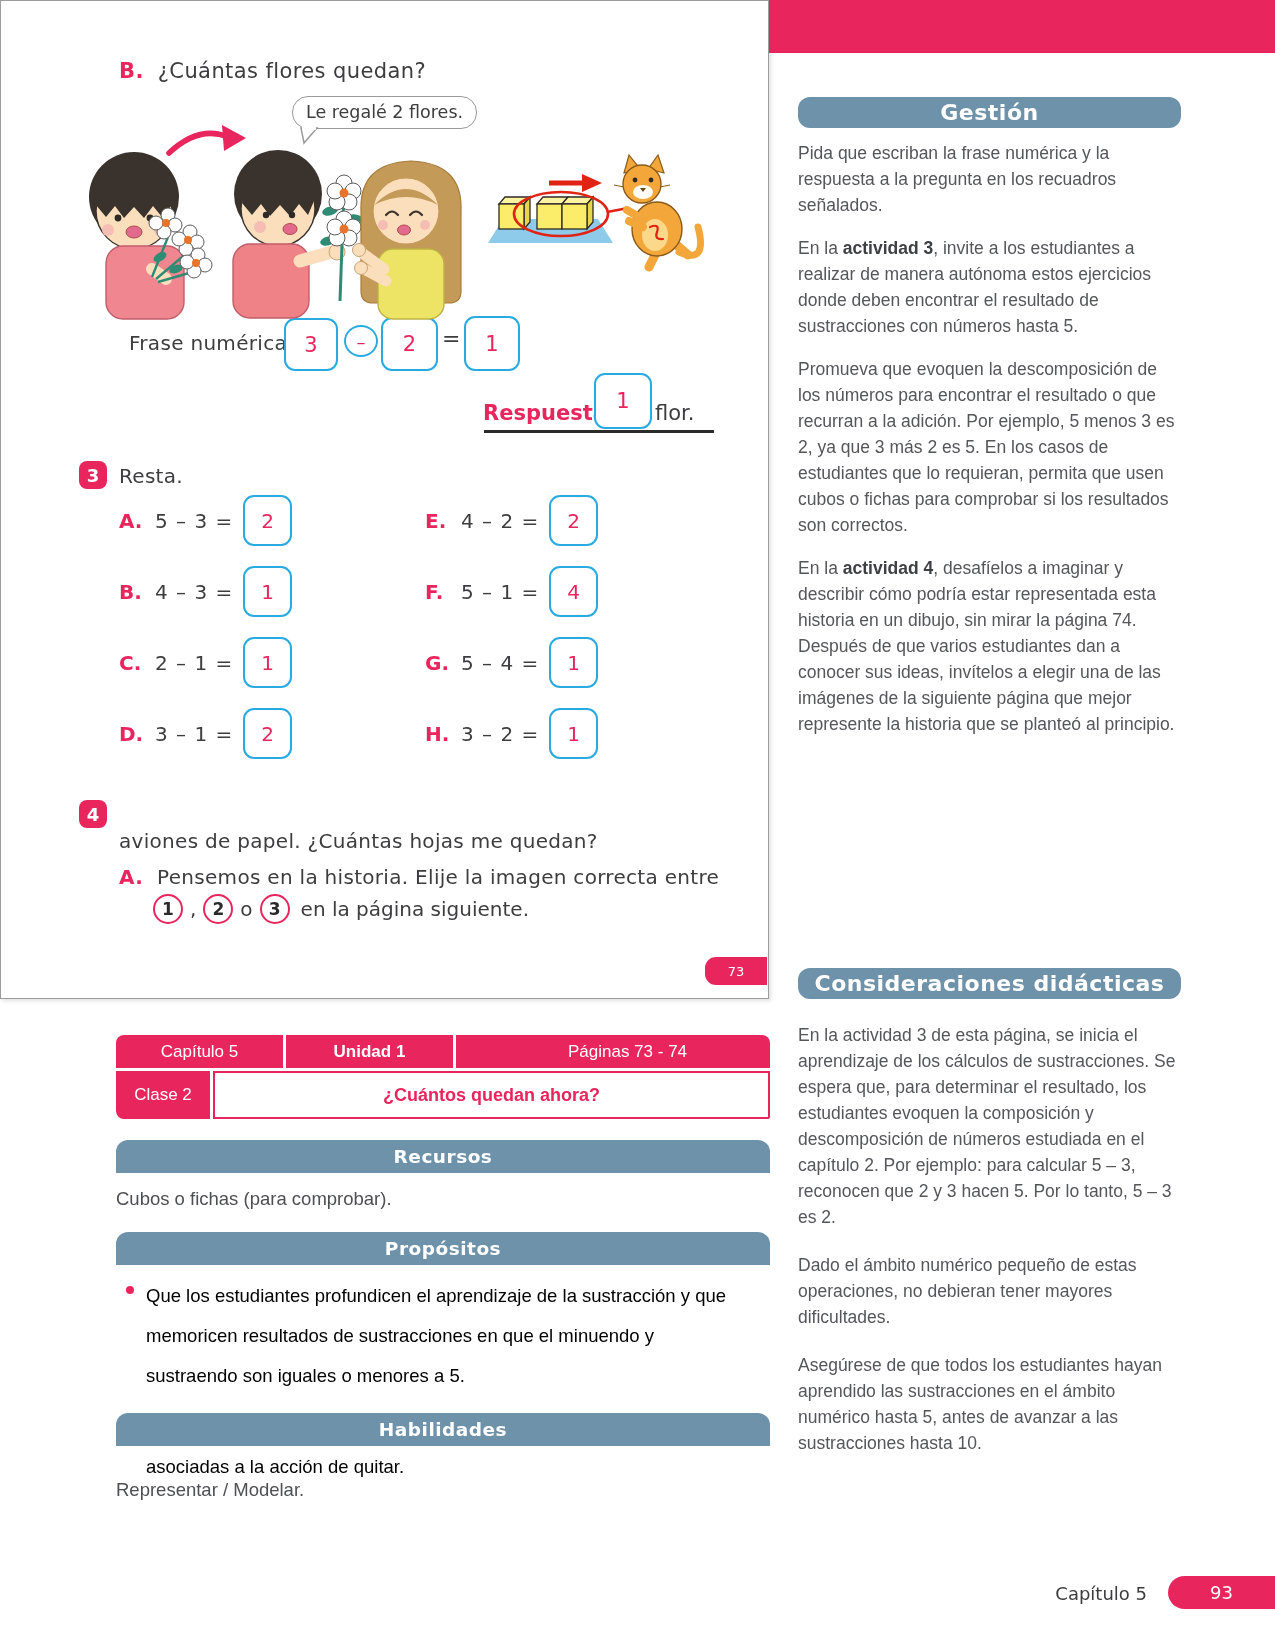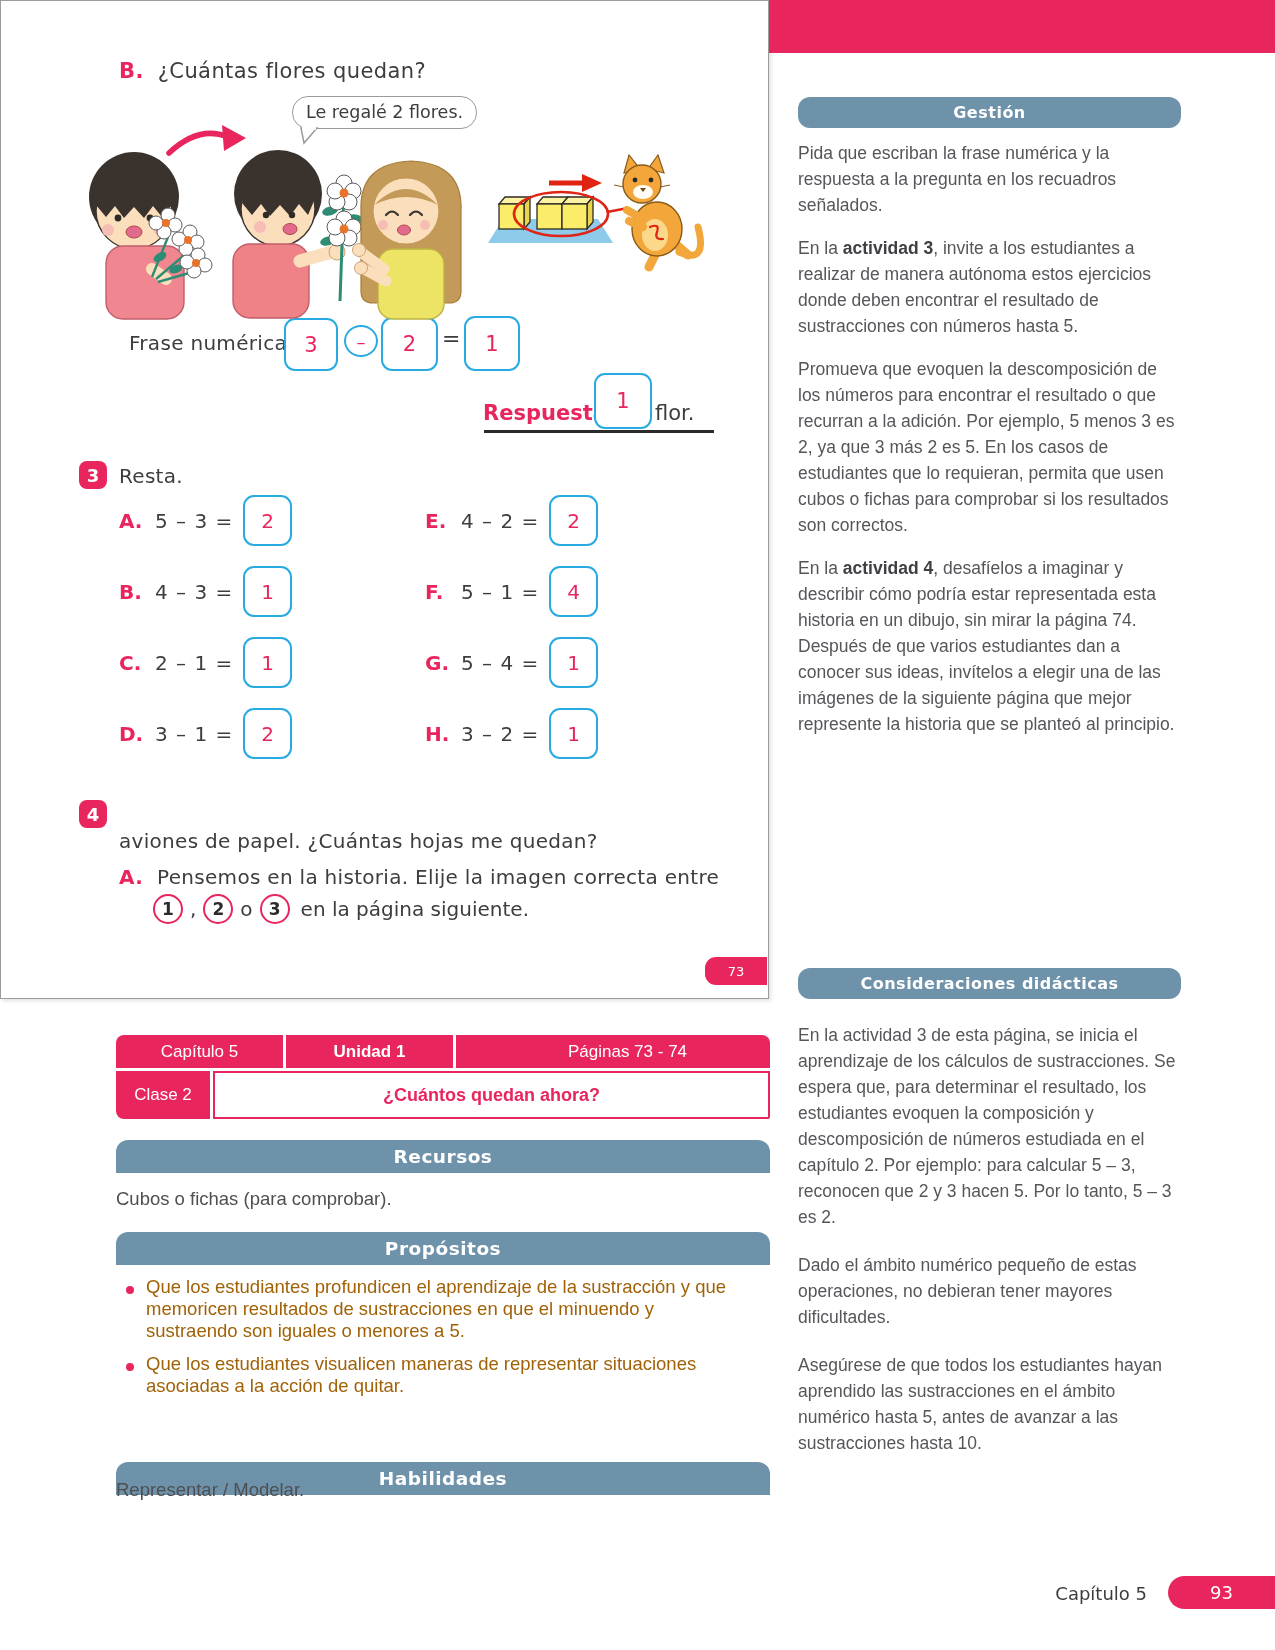--- a/index.html
+++ b/index.html
@@ -73,21 +73,21 @@
   .page-tab{
     position:absolute;left:704px;top:956px;width:62px;height:28px;background:#e8255d;
     border-radius:11px 0 0 11px;color:#fff;font-size:13px;display:flex;
     align-items:center;justify-content:center;font-family:"DejaVu Sans", sans-serif;
   }
   
   .top-banner{position:absolute;left:769px;top:0;width:506px;height:53px;background:#e8255d;}
   
   .side-bar-header{
     position:absolute;left:798px;width:383px;height:31px;line-height:31px;
-    background:#6e92a9;color:#fff;font-weight:bold;text-align:center;font-size:16px;
+    background:#6e92a9;color:#fff;font-weight:bold;text-align:center;font-size:22px;
     border-radius:12px;font-family:"DejaVu Sans", sans-serif;letter-spacing:.5px;
   }
   .side-pars{position:absolute;left:798px;width:386px;color:#55565a;}
   .side-pars p{margin:0 0 17px;font-size:17.5px;line-height:26px;}
   .side-pars.consid p{margin-bottom:22px;}
   .side-pars .b{font-weight:bold;color:#3e3f43;}
   .side-pars .i{font-style:italic;}
   
   .tbl{position:absolute;left:116px;top:1035px;width:654px;}
   .tbl-row1{display:flex;gap:3px;height:33px;}
@@ -108,21 +108,21 @@
     display:flex;align-items:center;justify-content:center;border-radius:0 0 2px 0;
   }
   .block-header{
     position:absolute;left:116px;width:654px;height:33px;line-height:33px;
     background:#6e92a9;color:#fff;font-weight:bold;text-align:center;font-size:18.5px;
     border-radius:12px 12px 0 0;font-family:"DejaVu Sans", sans-serif;letter-spacing:.5px;
   }
   .block-text{position:absolute;left:116px;font-size:18.5px;color:#4e4f52;}
   .bullets{position:absolute;left:120px;top:1276px;width:628px;margin:0;padding:0;list-style:none;}
   .bullets li{
-    position:relative;padding-left:26px;font-size:18.5px;line-height:22px;color:#a16207;margin-bottom:11px;
+    position:relative;padding-left:26px;font-size:18.5px;line-height:40px;color:#000000;margin-bottom:11px;
   }
   .bullets li::before{
     content:"";position:absolute;left:6px;top:10px;width:8px;height:8px;border-radius:50%;background:#e8255d;
   }
   
   .footer-chapter{position:absolute;left:1022px;top:1583px;width:125px;text-align:right;
     font-size:18px;color:#3d3d3f;font-family:"DejaVu Sans", sans-serif;}
   .footer-pill{
     position:absolute;left:1168px;top:1576px;width:107px;height:33px;background:#e8255d;
     border-radius:17px 0 0 17px;color:#fff;font-size:18px;
@@ -416,17 +416,17 @@
 
 <div class="block-header" style="top:1140px;">Recursos</div>
 <div class="block-text" style="top:1188px;">Cubos o fichas (para comprobar).</div>
 
 <div class="block-header" style="top:1232px;">Propósitos</div>
 <ul class="bullets">
     <li>Que los estudiantes profundicen el aprendizaje de la sustracción y que memoricen resultados de sustracciones en que el minuendo y sustraendo son iguales o menores a 5.</li>
     <li>Que los estudiantes visualicen maneras de representar situaciones asociadas a la acción de quitar.</li>
   </ul>
 
-<div class="block-header" style="top:1462px;">Habilidades</div>
+<div class="block-header" style="top:1413px;">Habilidades</div>
 <div class="block-text" style="top:1479px;">Representar / Modelar.</div>
 
 <div class="footer-chapter">Capítulo 5</div>
 <div class="footer-pill">93</div>
 
 </body></html>

